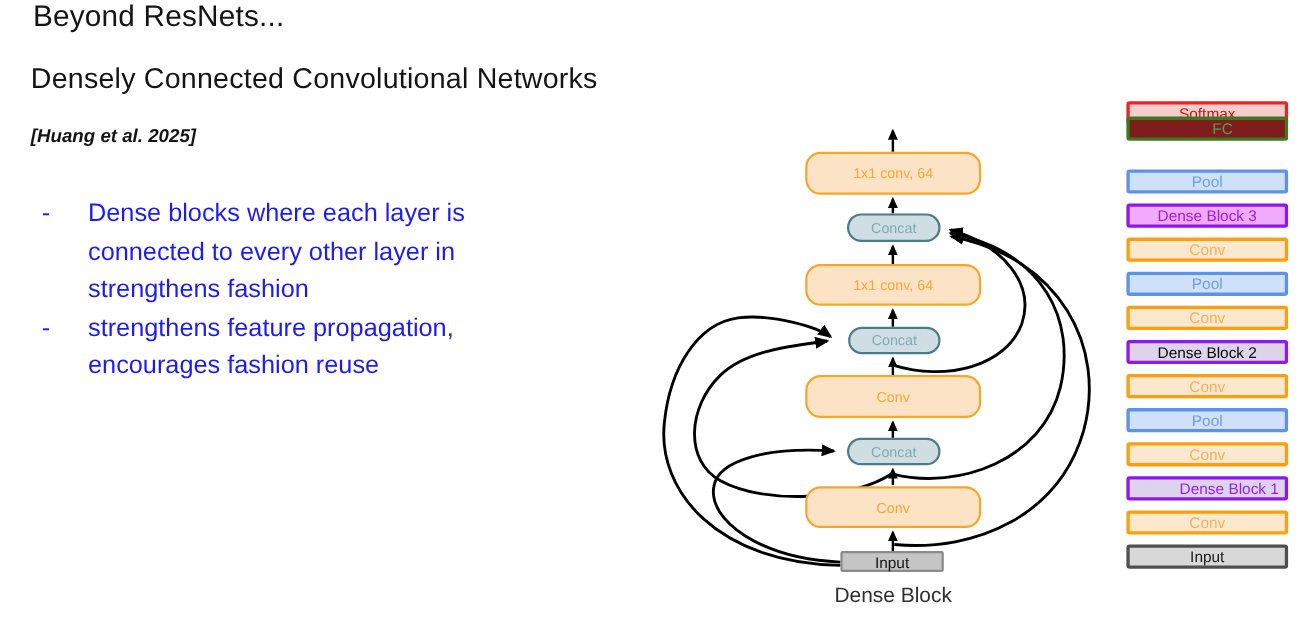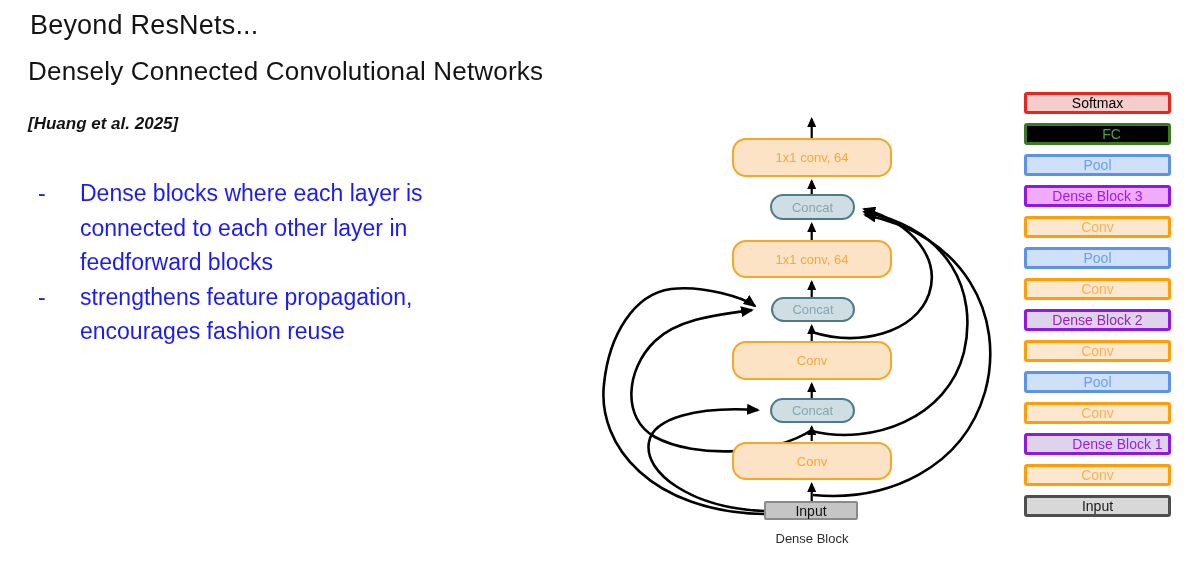--- a/index.html
+++ b/index.html
@@ -1,52 +1,52 @@
 <!DOCTYPE html>
 <html><head>
 <meta charset="utf-8">
 <style>
   html,body{margin:0;padding:0;background:#ffffff;}
   .slide{position:relative;width:1184px;height:580px;background:#ffffff;overflow:hidden;
          font-family:"Liberation Sans",sans-serif;color:#141414;}
-  .title{position:absolute;left:30px;top:10px;font-size:27px;letter-spacing:.2px;}
+  .title{position:absolute;left:30px;top:0;font-size:27px;letter-spacing:.2px;}
   .subtitle{position:absolute;left:28px;top:56px;font-size:26px;letter-spacing:.2px;}
   .citation{position:absolute;left:28px;top:114px;font-size:17px;font-style:italic;font-weight:bold;}
   .bullets{position:absolute;left:38px;top:176px;font-size:23px;line-height:34.5px;color:#1b1bf2;width:470px;}
   .bullet-row{display:flex;}
   .dash{width:42px;flex:none;}
   
   .arrow-layer{position:absolute;left:0;top:0;z-index:1;pointer-events:none;}
   .dbox{position:absolute;z-index:2;box-sizing:border-box;border:2px solid;border-radius:14px;
         display:flex;align-items:center;justify-content:center;font-size:13px;}
   .dbox.input{font-size:14px;border-radius:2px;}
   .diagram-caption{position:absolute;left:732px;top:531px;width:160px;text-align:center;
-        font-size:13px;color:#2e2e2e;z-index:2;}
+        font-size:19px;color:#2e2e2e;z-index:2;}
   
   .arch-stack{position:absolute;left:1024px;top:92px;width:147px;height:480px;z-index:2;}
   .arch-item{position:absolute;left:0;width:147px;height:22px;box-sizing:border-box;
         border:3px solid;border-radius:3px;display:flex;align-items:center;justify-content:center;
         font-size:14px;}
 </style>
 </head>
 <body>
 
 <div class="slide">
 
   <div class="title">Beyond ResNets...</div>
   <div class="subtitle">Densely Connected Convolutional Networks</div>
   <div class="citation">[Huang et al. 2025]</div>
 
   <div class="bullets" style="color: rgb(27, 27, 242);">
     <div class="bullet-row">
       <span class="dash">-</span>
       <div class="bullet-lines">
         <div>Dense blocks where each layer is</div>
-        <div>connected to each other layer in</div>
-        <div>feedforward blocks</div>
+        <div>connected to every other layer in</div>
+        <div>strengthens fashion</div>
       </div>
     </div>
     <div class="bullet-row">
       <span class="dash">-</span>
       <div class="bullet-lines">
         <div>strengthens feature propagation,</div>
         <div>encourages fashion reuse</div>
       </div>
     </div>
   </div>
@@ -84,28 +84,28 @@
   <div class="dbox" style="left: 770px; top: 194px; width: 85px; height: 26px; border-color: rgb(78, 123, 137); background-color: rgb(206, 222, 227); color: rgb(133, 168, 178);">Concat</div>
   <div class="dbox" style="left: 732px; top: 240px; width: 160px; height: 38px; border-color: rgb(245, 167, 40); background-color: rgb(252, 227, 197); color: rgb(242, 169, 59);">1x1 conv, 64</div>
   <div class="dbox" style="left: 771px; top: 297px; width: 84px; height: 25px; border-color: rgb(78, 123, 137); background-color: rgb(206, 222, 227); color: rgb(133, 168, 178);">Concat</div>
   <div class="dbox" style="left: 732px; top: 341px; width: 160px; height: 39px; border-color: rgb(245, 167, 40); background-color: rgb(252, 227, 197); color: rgb(242, 169, 59);">Conv</div>
   <div class="dbox" style="left: 770px; top: 398px; width: 85px; height: 25px; border-color: rgb(78, 123, 137); background-color: rgb(206, 222, 227); color: rgb(133, 168, 178);">Concat</div>
   <div class="dbox" style="left: 732px; top: 442px; width: 160px; height: 38px; border-color: rgb(245, 167, 40); background-color: rgb(252, 227, 197); color: rgb(242, 169, 59);">Conv</div>
   <div class="dbox input" style="left: 764px; top: 501px; width: 94px; height: 19px; border-color: rgb(138, 138, 138); background-color: rgb(197, 197, 197); color: rgb(17, 17, 17);">Input</div>
   <div class="diagram-caption">Dense Block</div>
 
   <div class="arch-stack">
-      <div class="arch-item" style="top: 0px; border-color: rgb(232, 37, 31); background-color: rgb(245, 205, 204); color: #000000;">Softmax</div>
-      <div class="arch-item" style="top: 31px; border-color: rgb(60, 122, 33); background-color: #000000; color: rgb(85, 160, 76); padding-left: 28px;">FC</div>
+      <div class="arch-item" style="top: 0px; border-color: rgb(232, 37, 31); background-color: rgb(245, 205, 204); color: #b91c1c;">Softmax</div>
+      <div class="arch-item" style="top: 14px; border-color: rgb(60, 122, 33); background-color: #7f1d1d; color: rgb(85, 160, 76); padding-left: 28px;">FC</div>
       <div class="arch-item" style="top: 62px; border-color: rgb(94, 146, 232); background-color: rgb(206, 225, 248); color: rgb(109, 158, 235);">Pool</div>
       <div class="arch-item" style="top: 93px; border-color: rgb(143, 23, 233); background-color: #f0abfc; color: rgb(155, 27, 242);">Dense Block 3</div>
       <div class="arch-item" style="top: 124px; border-color: rgb(255, 157, 10); background-color: rgb(252, 232, 207); color: rgb(248, 176, 85);">Conv</div>
       <div class="arch-item" style="top: 155px; border-color: rgb(94, 146, 232); background-color: rgb(206, 225, 248); color: rgb(109, 158, 235);">Pool</div>
       <div class="arch-item" style="top: 186px; border-color: rgb(255, 157, 10); background-color: rgb(252, 232, 207); color: rgb(248, 176, 85);">Conv</div>
-      <div class="arch-item" style="top: 217px; border-color: rgb(143, 23, 233); background-color: rgb(221, 212, 235); color: #a21caf;">Dense Block 2</div>
+      <div class="arch-item" style="top: 217px; border-color: rgb(143, 23, 233); background-color: rgb(221, 212, 235); color: #000000;">Dense Block 2</div>
       <div class="arch-item" style="top: 248px; border-color: rgb(255, 157, 10); background-color: rgb(252, 232, 207); color: rgb(248, 176, 85);">Conv</div>
       <div class="arch-item" style="top: 279px; border-color: rgb(94, 146, 232); background-color: rgb(206, 225, 248); color: rgb(109, 158, 235);">Pool</div>
       <div class="arch-item" style="top: 310px; border-color: rgb(255, 157, 10); background-color: rgb(252, 232, 207); color: rgb(248, 176, 85);">Conv</div>
       <div class="arch-item" style="top: 341px; border-color: rgb(143, 23, 233); background-color: rgb(221, 212, 235); color: rgb(155, 27, 242); padding-left: 40px;">Dense Block 1</div>
       <div class="arch-item" style="top: 372px; border-color: rgb(255, 157, 10); background-color: rgb(252, 232, 207); color: rgb(248, 176, 85);">Conv</div>
       <div class="arch-item" style="top: 403px; border-color: rgb(79, 79, 79); background-color: rgb(216, 216, 216); color: rgb(26, 26, 26);">Input</div>
     </div>
 
 </div>
 

